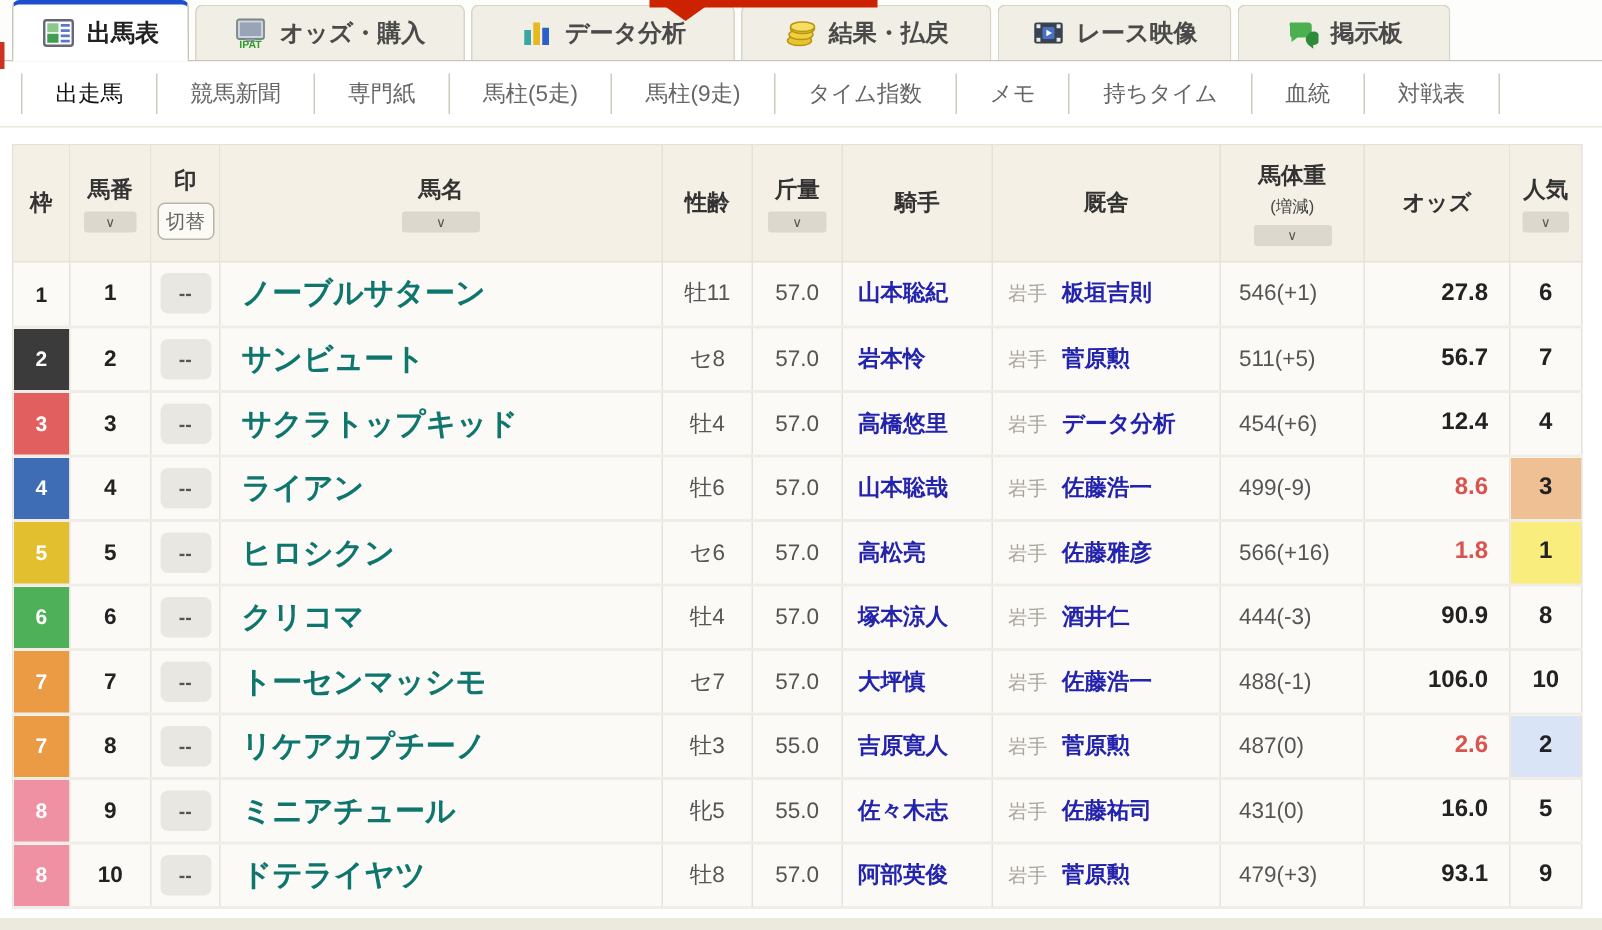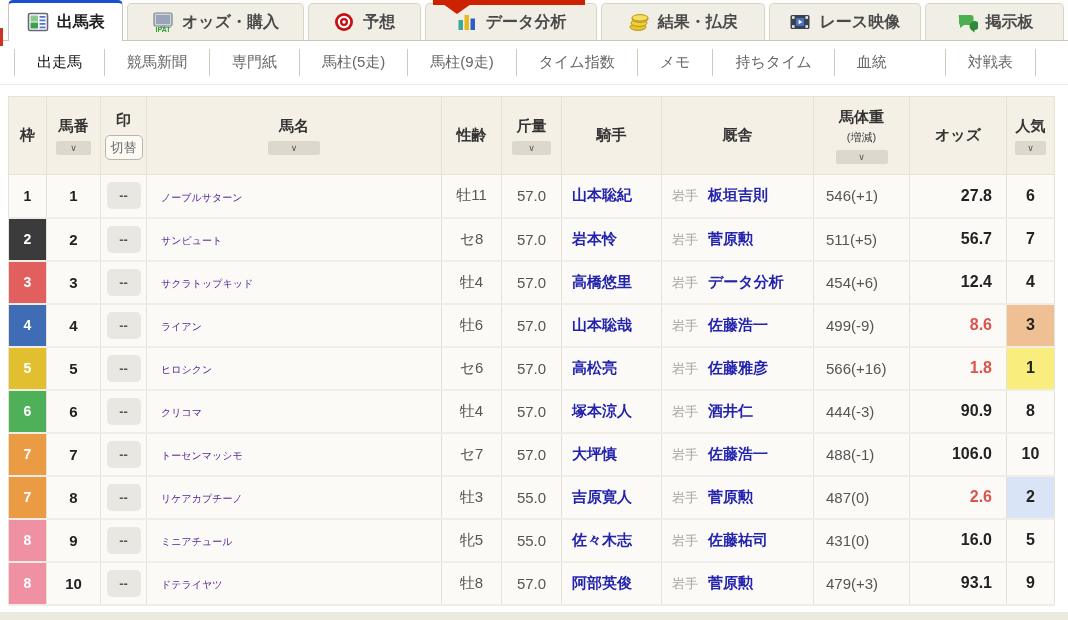--- a/index.html
+++ b/index.html
@@ -58,21 +58,21 @@
     display:flex; align-items:center;
     height:44px; padding-left:14px;
     border-bottom:1px solid #eceadf;
     background:#fff;
   }
   .subnav-item {
     padding:4px 22px;
     border-left:1px solid #ccc9bd;
     font-size:15px; color:#666; cursor:pointer; white-space:nowrap;
   }
-  .subnav-item:last-child { border-right:1px solid #ccc9bd;margin-left:36px; }
+  .subnav-item:last-child { border-right:1px solid #ccc9bd; }
   .subnav-item.active { font-weight:400; color:#111; }
 
   
   .table-wrap { padding:11px 8px 0 8px; }
   table.entries {
     border-collapse:collapse; table-layout:fixed;
     width:1046px;
     border:1px solid #d5d1c5;
     background:#fbfaf6;
   }
@@ -102,21 +102,21 @@
 
   td.c-waku  { text-align:center; font-weight:700; font-size:14px; }
   td.c-num   { text-align:center; font-weight:700; color:#222; font-size:15px; }
   td.c-mark  { text-align:center; }
   .mark-btn {
     width:34px; height:27px;
     background:#e9e7e2; border:none; border-radius:5px;
     color:#555; font-weight:700; font-size:13px; cursor:pointer;
   }
   td.c-name  { padding-left:14px; }
-  .horse-link { font-weight:400; font-size:10px; color:#4c1d95; text-decoration:none; cursor:pointer; }
+  .horse-link { font-weight:700; font-size:20px; color:#0f766e; text-decoration:none; cursor:pointer; }
   td.c-sexage, td.c-weight { text-align:center; color:#555; }
   td.c-jockey { padding-left:10px; }
   .jockey-link, .trainer-link { font-weight:700; font-size:15px; color:#2323ad; text-decoration:none; cursor:pointer; }
   td.c-stable { padding-left:10px; }
   .region { color:#a8a49a; font-size:13px; margin-right:10px; }
   td.c-bw { padding-left:12px; color:#555; }
   td.c-odds { text-align:right; padding-right:14px; font-weight:700; font-size:16px; color:#222; }
   td.c-odds.red { color:#d9534f; }
   td.c-pop { text-align:center; font-weight:700; font-size:16px; color:#222; }
 
@@ -150,31 +150,20 @@
     <div class="tab" style="width: 180px;">
       <span class="ticon">
         <svg viewBox="0 0 22 22">
           <rect x="2" y="2" width="18" height="13" rx="1.5" fill="#cfd3da" stroke="#788" stroke-width="1.2"></rect>
           <rect x="4" y="4" width="14" height="9" fill="#9aa4b8"></rect>
           <rect x="8" y="15" width="6" height="2" fill="#99a"></rect>
           <text x="11" y="21" text-anchor="middle" font-size="7" font-weight="bold" fill="#2c9e2c" font-family="sans-serif">IPAT</text>
         </svg>
       </span>
       <span>オッズ・購入</span>
-    </div>
-    <div class="tab" style="width: 116px;">
-      <span class="ticon">
-        <svg viewBox="0 0 22 22">
-          <circle cx="11" cy="11" r="9" fill="#c41111"></circle>
-          <circle cx="11" cy="11" r="6.2" fill="#fff"></circle>
-          <circle cx="11" cy="11" r="4" fill="#c41111"></circle>
-          <circle cx="11" cy="11" r="1.7" fill="#fff"></circle>
-        </svg>
-      </span>
-      <span>予想</span>
     </div>
     <div class="tab" style="width: 176px;">
       <span class="ticon">
         <svg viewBox="0 0 22 22">
           <rect x="2.5" y="9" width="4.5" height="10" fill="#3aa8a0"></rect>
           <rect x="8.5" y="4" width="4.5" height="15" fill="#e8b820"></rect>
           <rect x="14.5" y="7.5" width="4.5" height="11.5" fill="#2b5fc7"></rect>
         </svg>
       </span>
       <span>データ分析</span>

